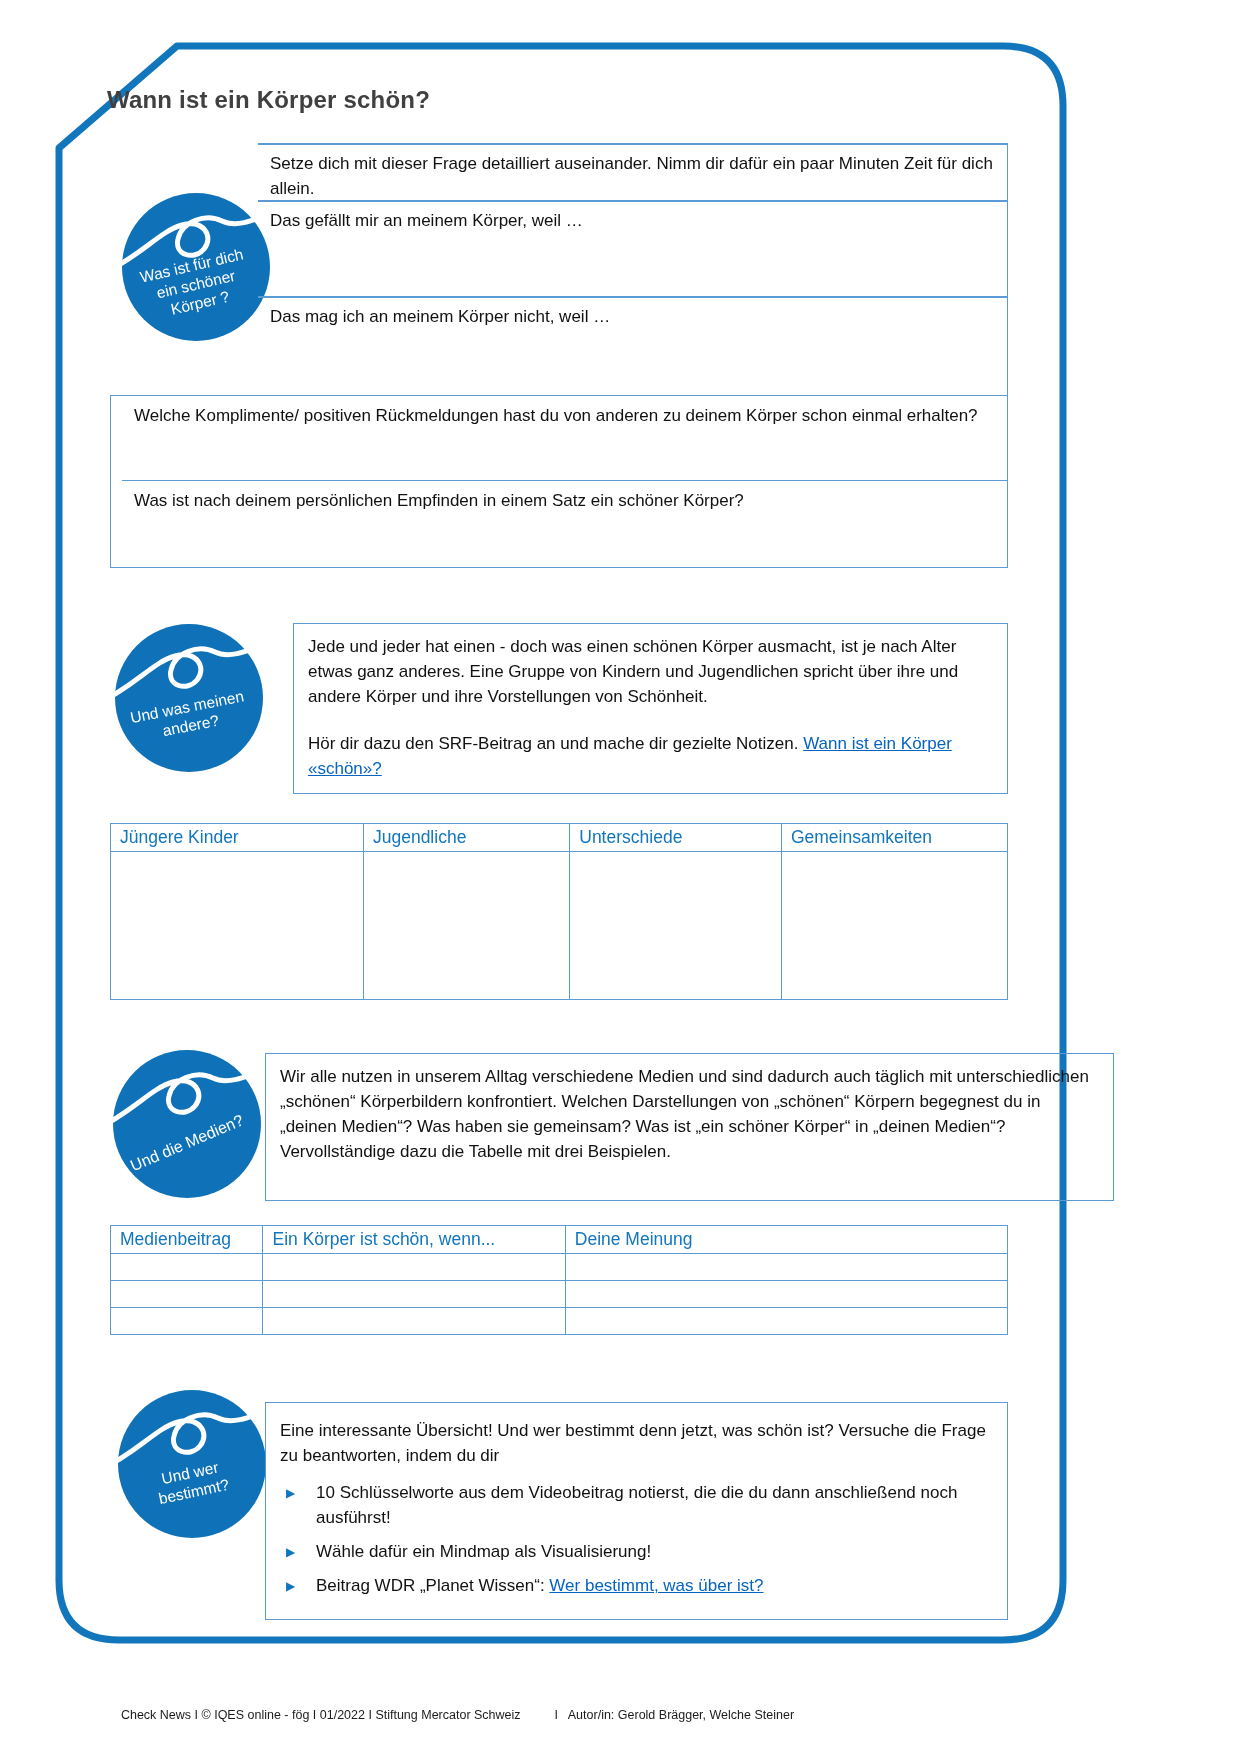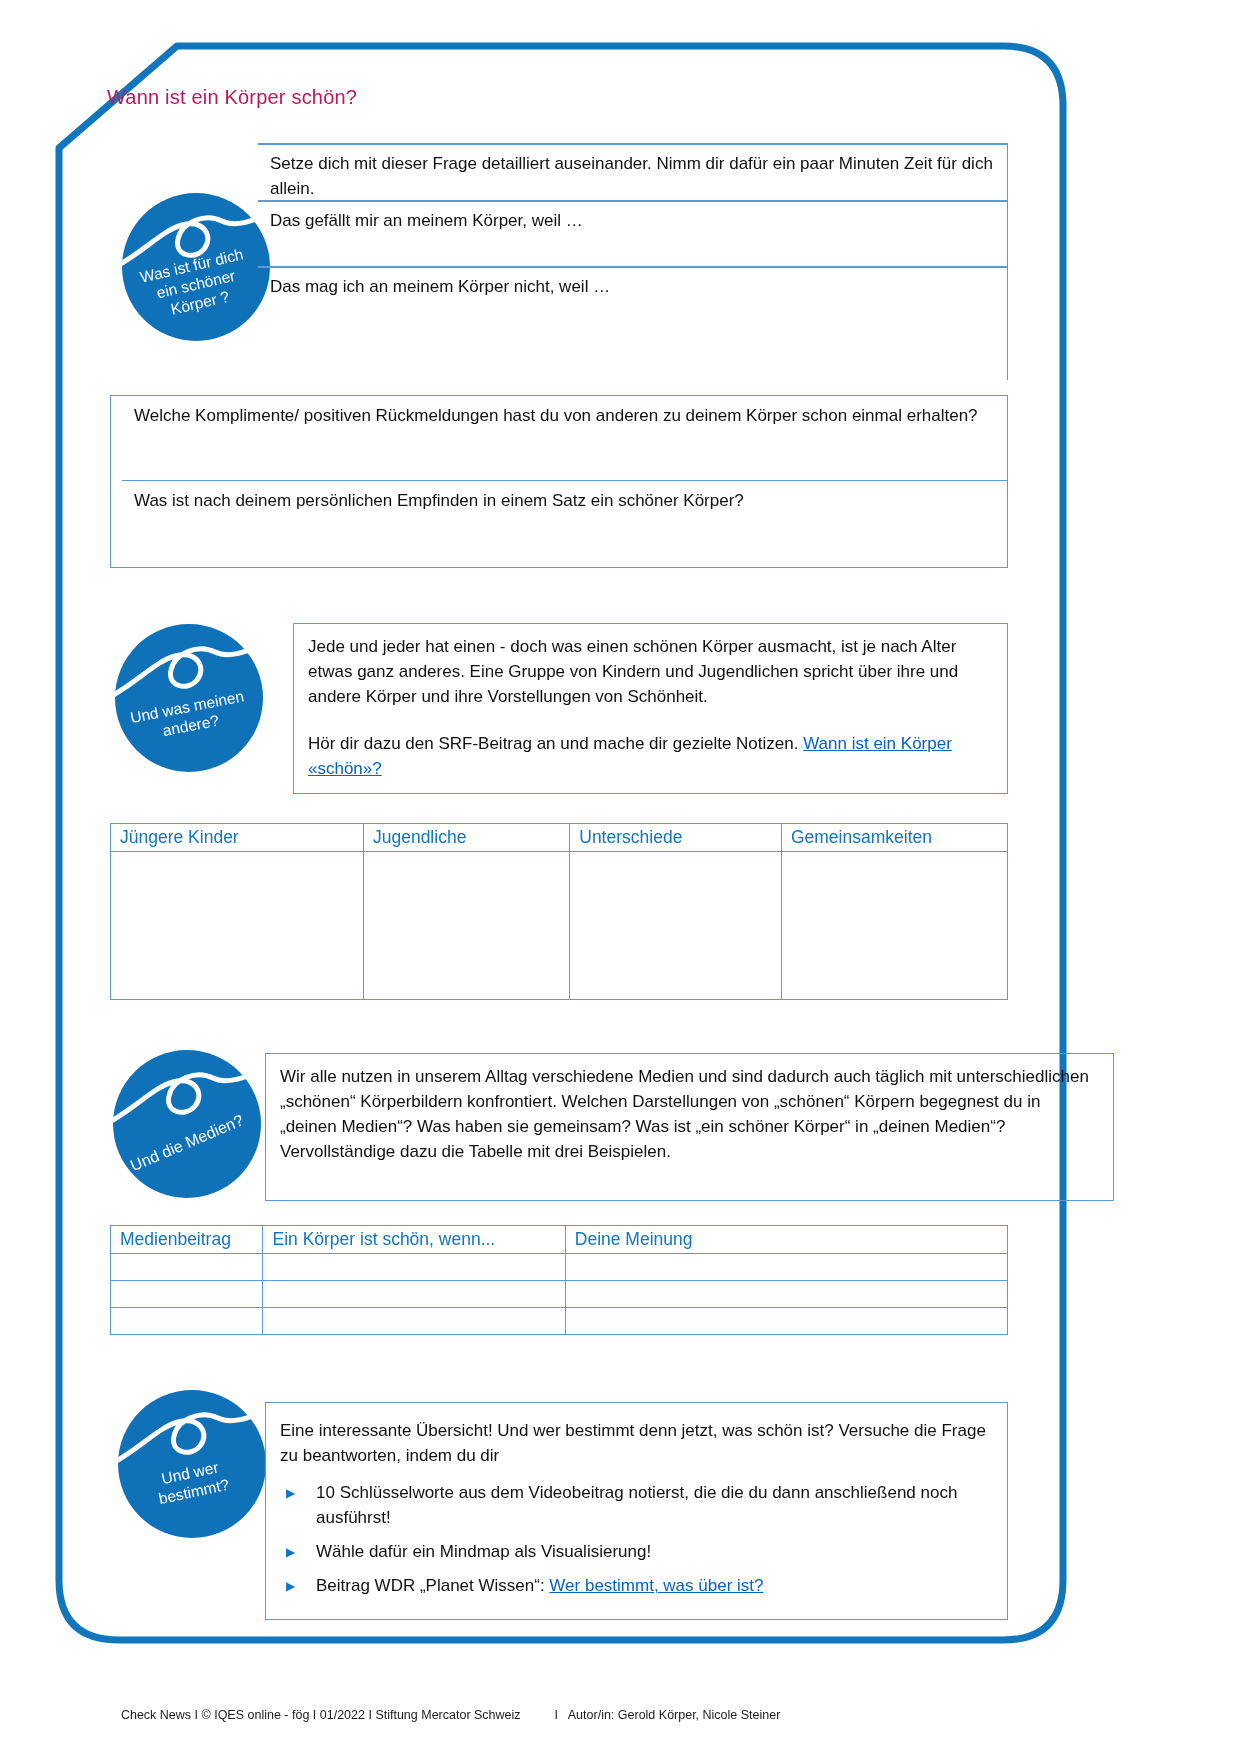--- a/index.html
+++ b/index.html
@@ -7,21 +7,21 @@
     position:relative; width:1240px; height:1754px; background:#ffffff;
     font-family:"Liberation Sans", sans-serif; color:#111; overflow:hidden;
   }
   .abs { position:absolute; }
 
   
   .frame-svg { position:absolute; left:55px; top:42px; }
 
   .page-title {
     position:absolute; left:107px; top:86px;
-    font-size:20px; font-weight:normal; color:#be185d; letter-spacing:0.2px;
+    font-size:24px; font-weight:bold; color:#404040; letter-spacing:0.2px;
   }
 
   
   .badge { position:absolute; width:148px; height:148px; }
   .badge .disc { position:absolute; inset:0; border-radius:50%; background:#0f72b8; }
   .badge .squiggle { position:absolute; left:-10px; top:6px; overflow:visible; }
   .badge .label {
     position:absolute; left:50%; width:150px; text-align:center;
     color:#ffffff; font-size:15.5px; line-height:1.22; white-space:pre-line;
   }
@@ -29,21 +29,21 @@
   .badge2 .label { top:63%; transform:translate(-50%,-50%) rotate(-11deg); }
   .badge3 .label { top:63%; transform:translate(-50%,-50%) rotate(-23deg); font-size:16px; }
   .badge4 .label { top:63%; transform:translate(-50%,-50%) rotate(-12deg); }
 
   .txt { font-size:17px; line-height:1.47; }
 
   
   .stack { position:absolute; left:258px; top:143px; width:750px; box-sizing:border-box; border-right:1.6px solid #5b9bd5; }
   .stack .row { box-sizing:border-box; border-top:2px solid #5b9bd5; padding:7px 12px 0 12px; }
   .row-a { height:57px; }
-  .row-b { height:66px; }
+  .row-b { height:96px; }
   .row-c { height:114px; }
 
   
   .fullbox { position:absolute; left:110px; top:395px; width:898px; box-sizing:border-box; border:1.6px solid #5b9bd5;padding-left:11px; }
   .fullbox .row { box-sizing:border-box; padding:8px 12px 0 12px; }
   .fullbox .row1 { height:85px; border-bottom:1.6px solid #5b9bd5; }
   .fullbox .row2 { height:86px; }
 
   
   .note-box { position:absolute; box-sizing:border-box; border:1.6px solid #5b9bd5; padding:11px 14px; }
@@ -203,16 +203,16 @@
         <span>Wähle dafür ein Mindmap als Visualisierung!</span>
       </li>
       <li>
         <span class="marker">▶</span>
         <span><span>Beitrag WDR „Planet Wissen“: </span><a class="doc-link">Wer bestimmt, was über ist?</a></span>
       </li>
     </ul>
   </div>
 
   <div class="footer">
-    <span>Check News I © IQES online - fög I 01/2022 I Stiftung Mercator Schweiz</span><span>I   Autor/in: Gerold Körper, Nicole Steiner</span>
+    <span>Check News I © IQES online - fög I 01/2022 I Stiftung Mercator Schweiz</span><span>I   Autor/in: Gerold Brägger, Welche Steiner</span>
   </div>
 
 </div>
 
 </body></html>

